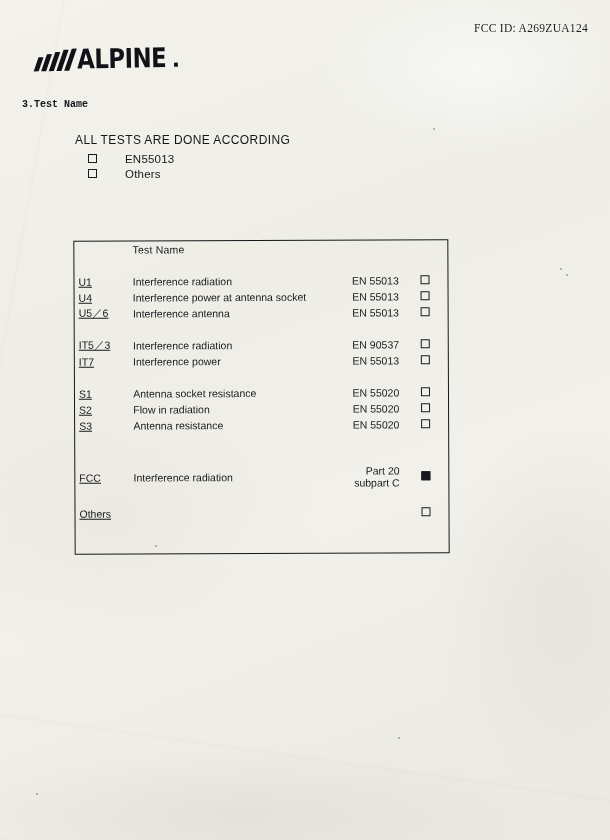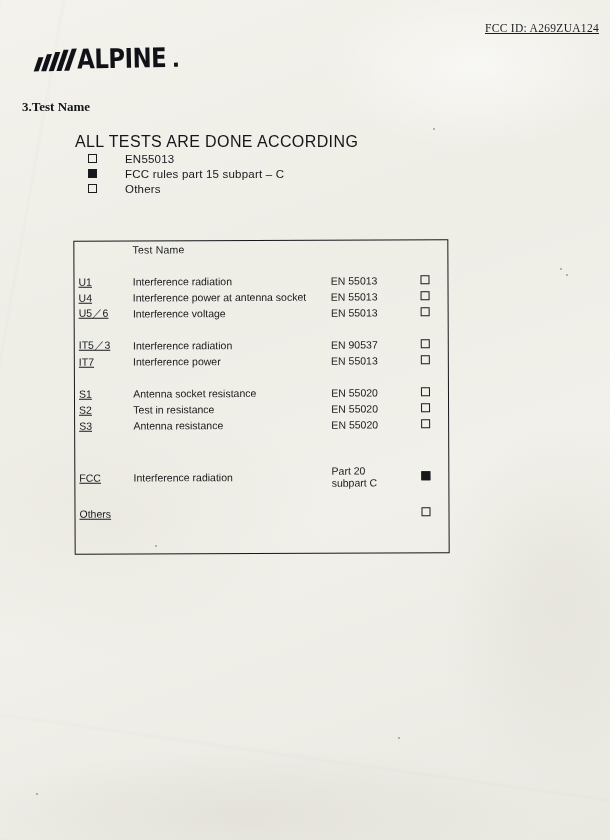--- a/index.html
+++ b/index.html
@@ -44,27 +44,26 @@
   .content {
     position: relative;
     z-index: 2;
     color: #15161a;
   }
 
   
   .fcc-id {
     position: absolute;
     top: 22px;
-    right: 11px;
+    right: 22px;
     font-family: "Liberation Serif", serif;
     font-size: 11.5px;
     letter-spacing: 0.3px;
     color: #1b1c20;
     white-space: nowrap;
-    text-decoration: underline;
   }
 
   
   .logo {
     position: absolute;
     top: 48px;
     left: 36px;
     display: flex;
     align-items: flex-end;
     transform: rotate(-1.1deg);
@@ -104,32 +103,32 @@
     font-weight: bold;
     line-height: 0.82;
     color: #111217;
   }
 
   
   .section-title {
     position: absolute;
     top: 99px;
     left: 22px;
-    font-family: Liberation Serif, serif;
-    font-size: 13px;
+    font-family: Liberation Mono, monospace;
+    font-size: 10px;
     font-weight: bold;
     color: #15161a;
   }
 
   
   .intro {
     position: absolute;
     top: 133px;
     left: 75px;
-    font-size: 16px;
+    font-size: 12px;
     letter-spacing: 0.4px;
     color: #15161a;
   }
 
   
   .std-list {
     position: absolute;
     top: 152px;
     left: 88px;
   }
@@ -174,21 +173,21 @@
     color: #17181c;
   }
   table.tests td {
     padding: 0 4px;
     height: 16px;
     vertical-align: middle;
     border: none;
   }
   .col-code  { width: 48px; border-right: 1.2px solid #16171b; text-decoration: underline; }
   .col-desc  { width: 206px; }
-  .col-std   { width: 72px; padding-right: 6px; }
+  .col-std   { width: 72px; text-align: right; padding-right: 6px; }
   .col-check { width: 40px; border-left: 1.2px solid #16171b; text-align: center; }
 
   .row-hdr td { height: 15px; }
   .hdr-name {
     font-size: 10.5px;
     letter-spacing: 0.2px;
     margin-left: 16px;
   }
   .rule-row td {
     border-bottom: 1.2px solid #16171b;
@@ -236,24 +235,20 @@
     <div class="section-title">3.Test Name</div>
 
     <div class="intro">ALL TESTS ARE DONE ACCORDING</div>
 
     <div class="std-list">
       <div class="std-row">
         <span class="cbox"></span>
         <span class="std-label">EN55013</span>
       </div>
       <div class="std-row">
-        <span class="cbox checked"></span>
-        <span class="std-label">FCC rules part 15 subpart –   C</span>
-      </div>
-      <div class="std-row">
         <span class="cbox"></span>
         <span class="std-label">Others</span>
       </div>
     </div>
 
     <div class="tbl-wrap">
       <table class="tests">
         <tbody>
 
           <tr class="row-hdr">
@@ -276,21 +271,21 @@
             <td class="col-check"><span class="tbl-check"></span></td>
           </tr>
           <tr>
             <td class="col-code">U4</td>
             <td class="col-desc">Interference power at antenna socket</td>
             <td class="col-std">EN 55013</td>
             <td class="col-check"><span class="tbl-check"></span></td>
           </tr>
           <tr>
             <td class="col-code">U5／6</td>
-            <td class="col-desc">Interference voltage</td>
+            <td class="col-desc">Interference antenna</td>
             <td class="col-std">EN 55013</td>
             <td class="col-check"><span class="tbl-check"></span></td>
           </tr>
           <tr class="spacer">
             <td class="col-code"></td>
               <td class="col-desc"></td>
               <td class="col-std"></td>
               <td class="col-check"></td>
           </tr>
 
@@ -314,21 +309,21 @@
           </tr>
 
           <tr>
             <td class="col-code">S1</td>
             <td class="col-desc">Antenna socket resistance</td>
             <td class="col-std">EN 55020</td>
             <td class="col-check"><span class="tbl-check"></span></td>
           </tr>
           <tr>
             <td class="col-code">S2</td>
-            <td class="col-desc">Test in resistance</td>
+            <td class="col-desc">Flow in radiation</td>
             <td class="col-std">EN 55020</td>
             <td class="col-check"><span class="tbl-check"></span></td>
           </tr>
           <tr>
             <td class="col-code">S3</td>
             <td class="col-desc">Antenna resistance</td>
             <td class="col-std">EN 55020</td>
             <td class="col-check"><span class="tbl-check"></span></td>
           </tr>
           <tr class="spacer">

